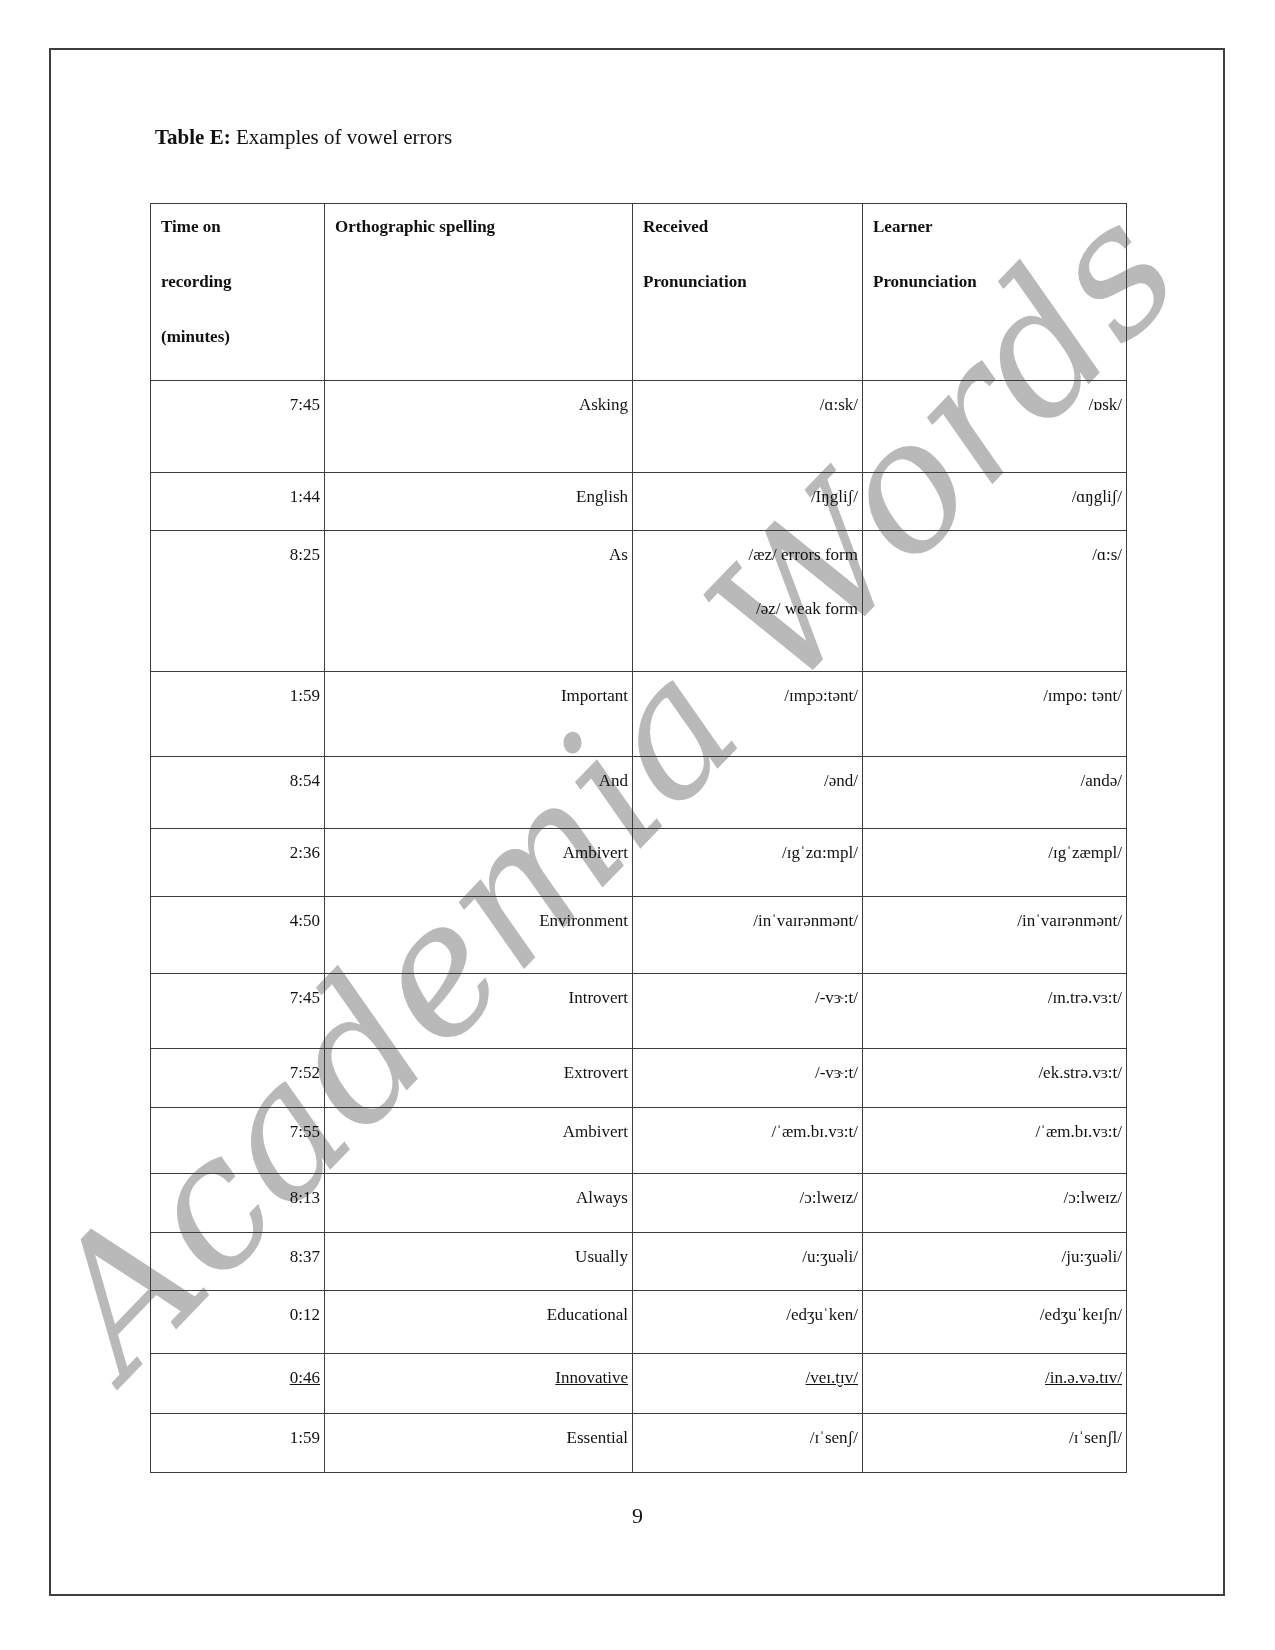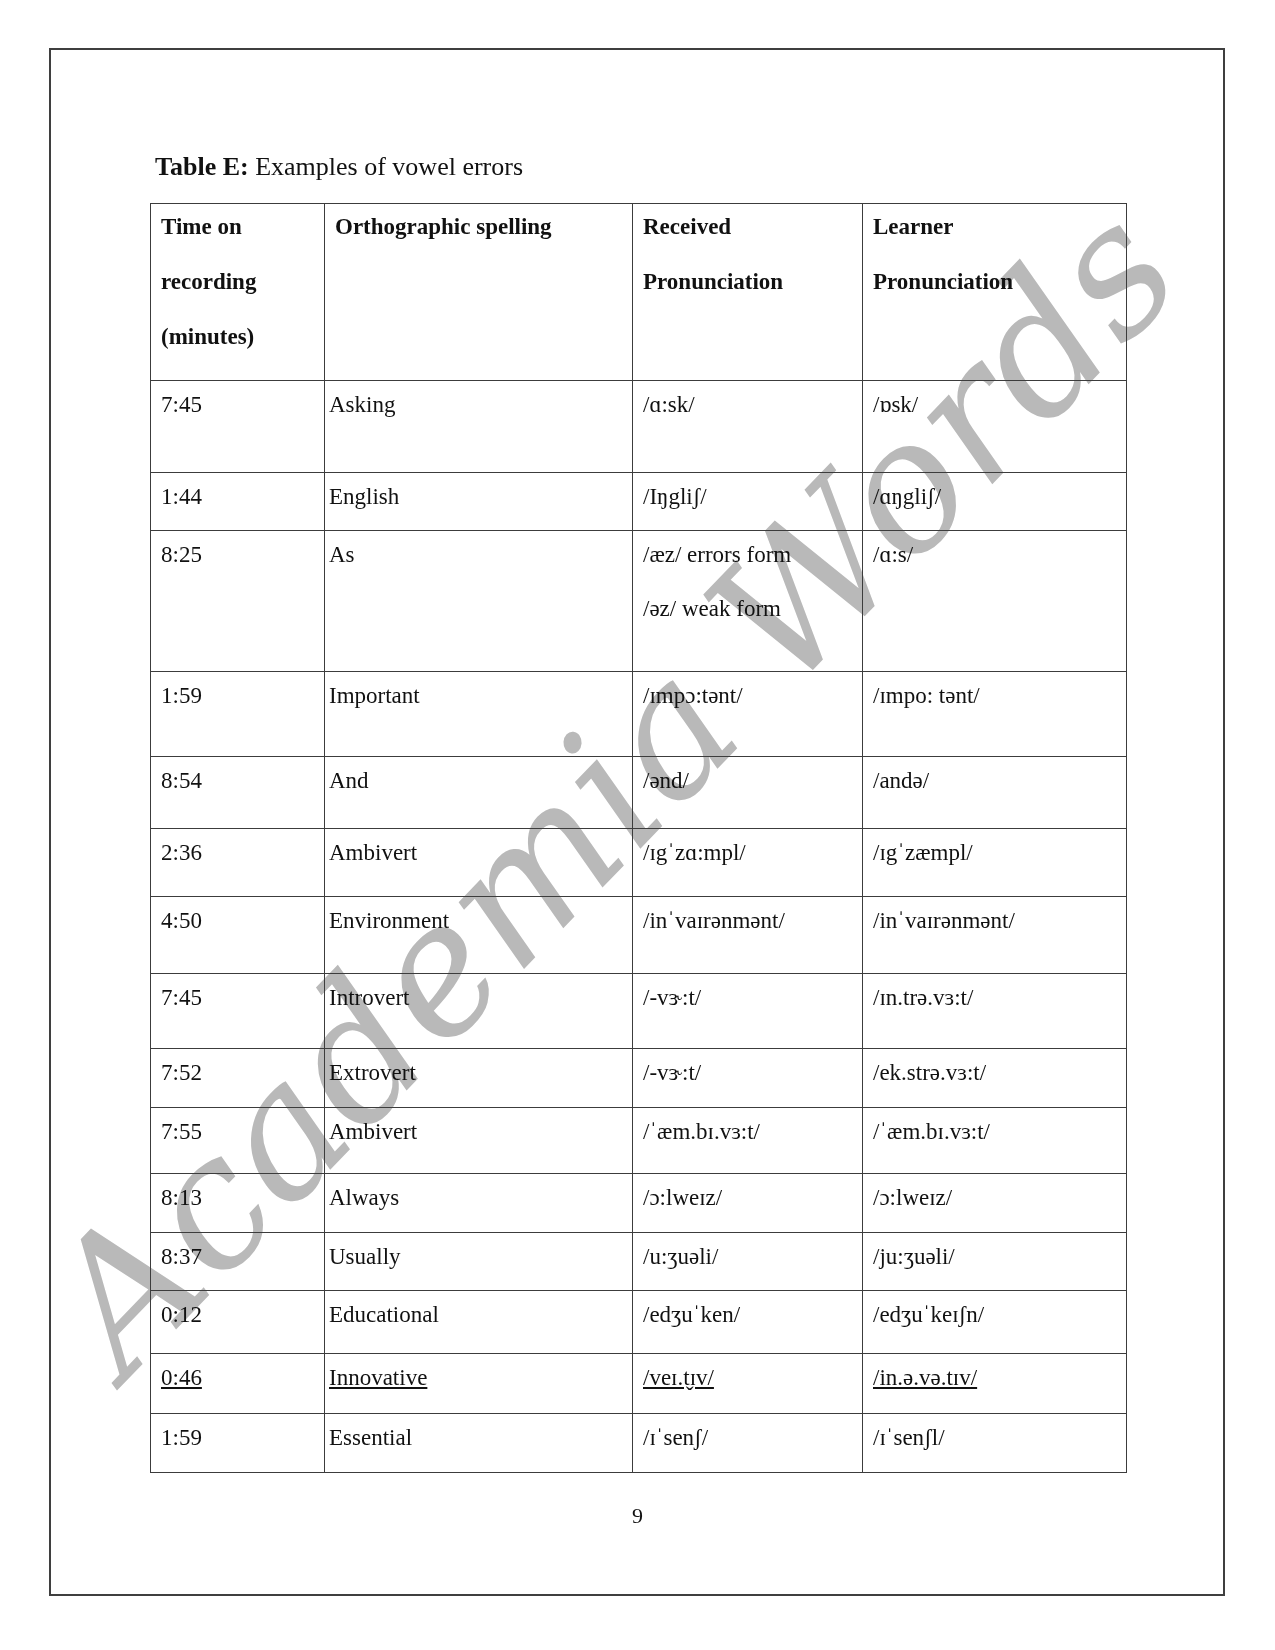--- a/index.html
+++ b/index.html
@@ -25,51 +25,51 @@
     transform:translate(-50%,-50%) rotate(-46deg);
     font-family:"DejaVu Serif","Liberation Serif",serif;
     font-style:italic;
     font-size:180px;
     color:#b9b9b9;
     white-space:nowrap;
     z-index:1;
     user-select:none;
   }
   #title{
-    position:absolute;left:155px;top:152px;
-    font-size:26px;
+    position:absolute;left:155px;top:125px;
+    font-size:21px;
     z-index:3;
   }
   #title .bold{font-weight:bold;}
   table#vtable{
     position:absolute;left:150px;top:203px;
     width:976px;
     border-collapse:collapse;
     table-layout:fixed;
     z-index:3;
-    font-size:23px;
+    font-size:17px;
   }
   #vtable td,#vtable th{
     border:1.5px solid #3c3c3c;
     vertical-align:top;
     padding:0;
     background:transparent;
     font-weight:normal;
     text-align:left;
     box-sizing:border-box;
     overflow:hidden;
   }
   #vtable col.c1{width:174px;}
   #vtable col.c2{width:308px;}
   #vtable col.c3{width:230px;}
   #vtable col.c4{width:264px;}
   #vtable th{font-weight:bold;}
   .hline{height:55px;line-height:24px;padding:0 0 0 10px;}
   th .hline:first-child{padding-top:11px;}
-  .cellpad{padding:11px 4px 4px 10px;line-height:26px;}
+  .cellpad{padding:11px 4px 4px 10px;line-height:26px;text-align:right;}
   .word-cell{text-align:center;}
   .word-cell .cellpad{padding-left:4px;}
   .pron-line{min-height:26px;}
   .pron-gap{height:28px;}
   #page-number{
     position:absolute;left:0;top:1503px;width:1275px;
     text-align:center;font-size:22px;z-index:3;
   }
 </style>
 </head>

